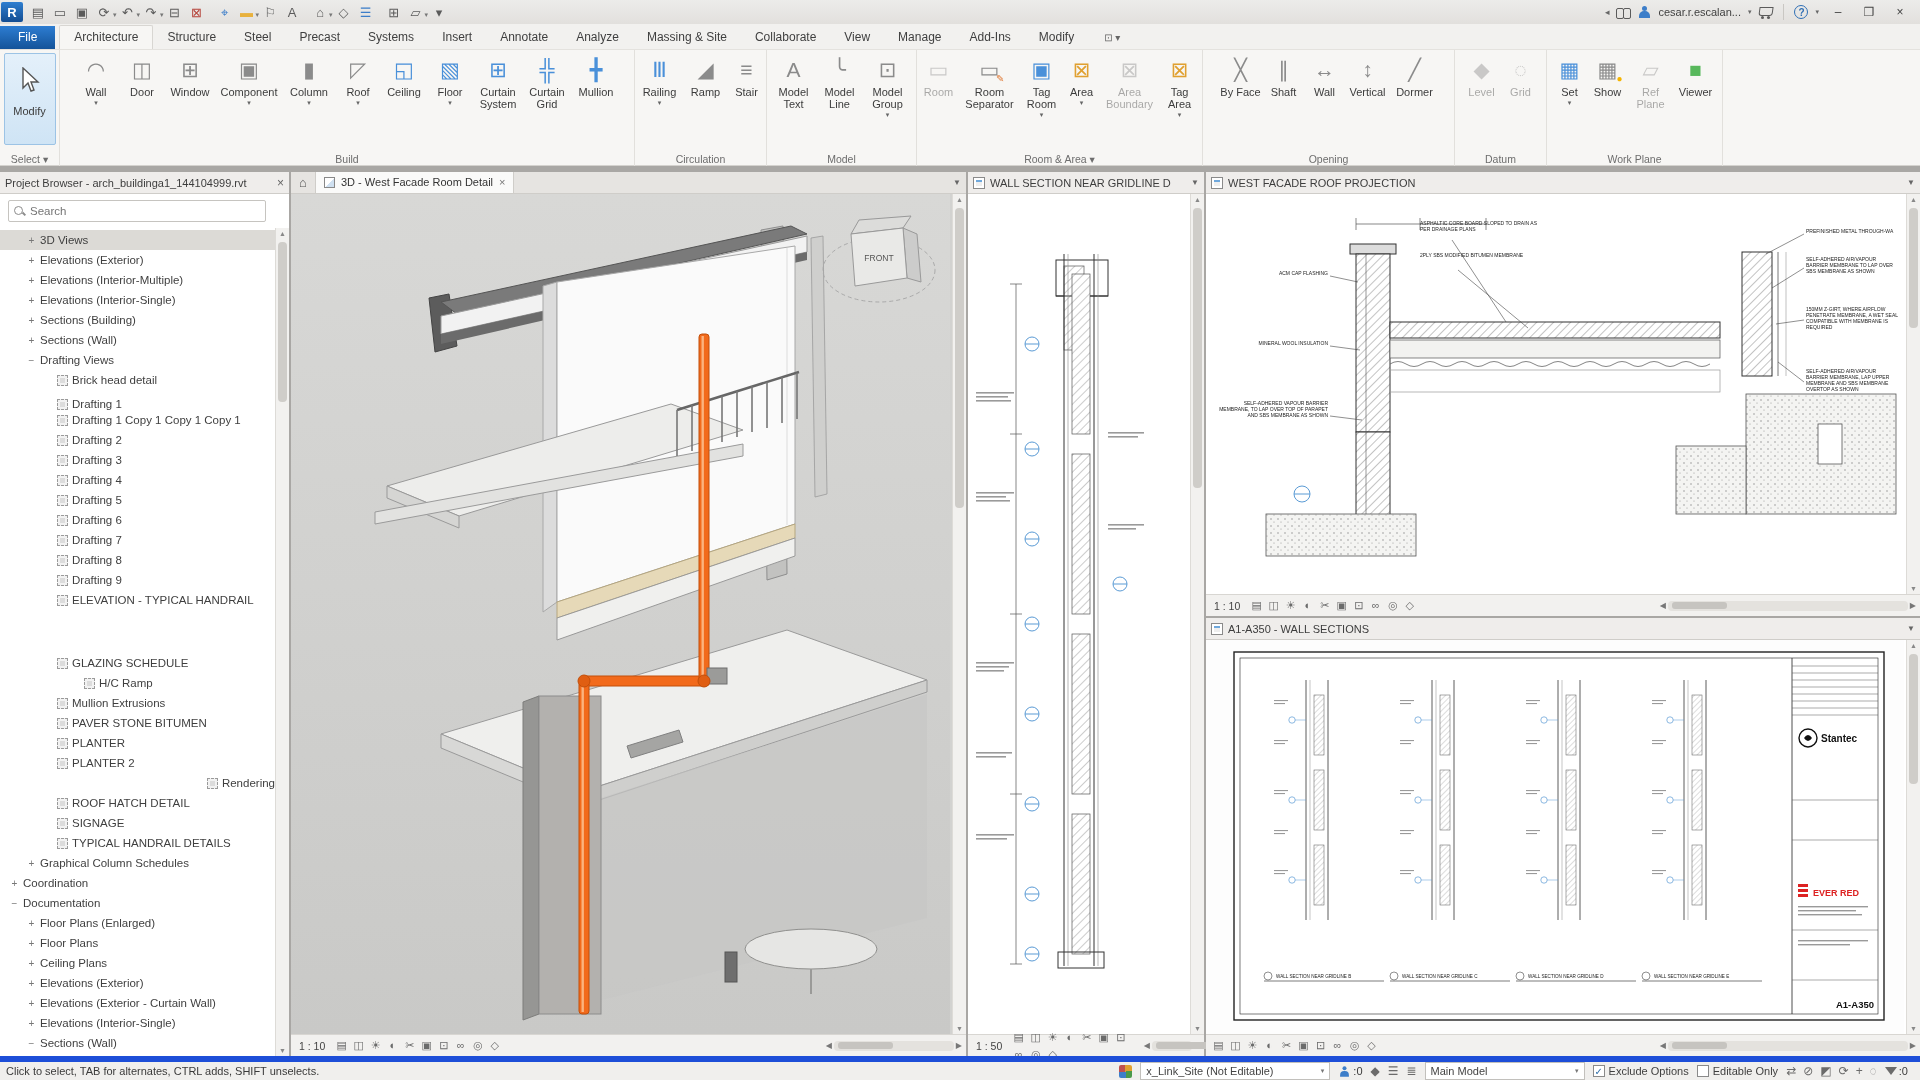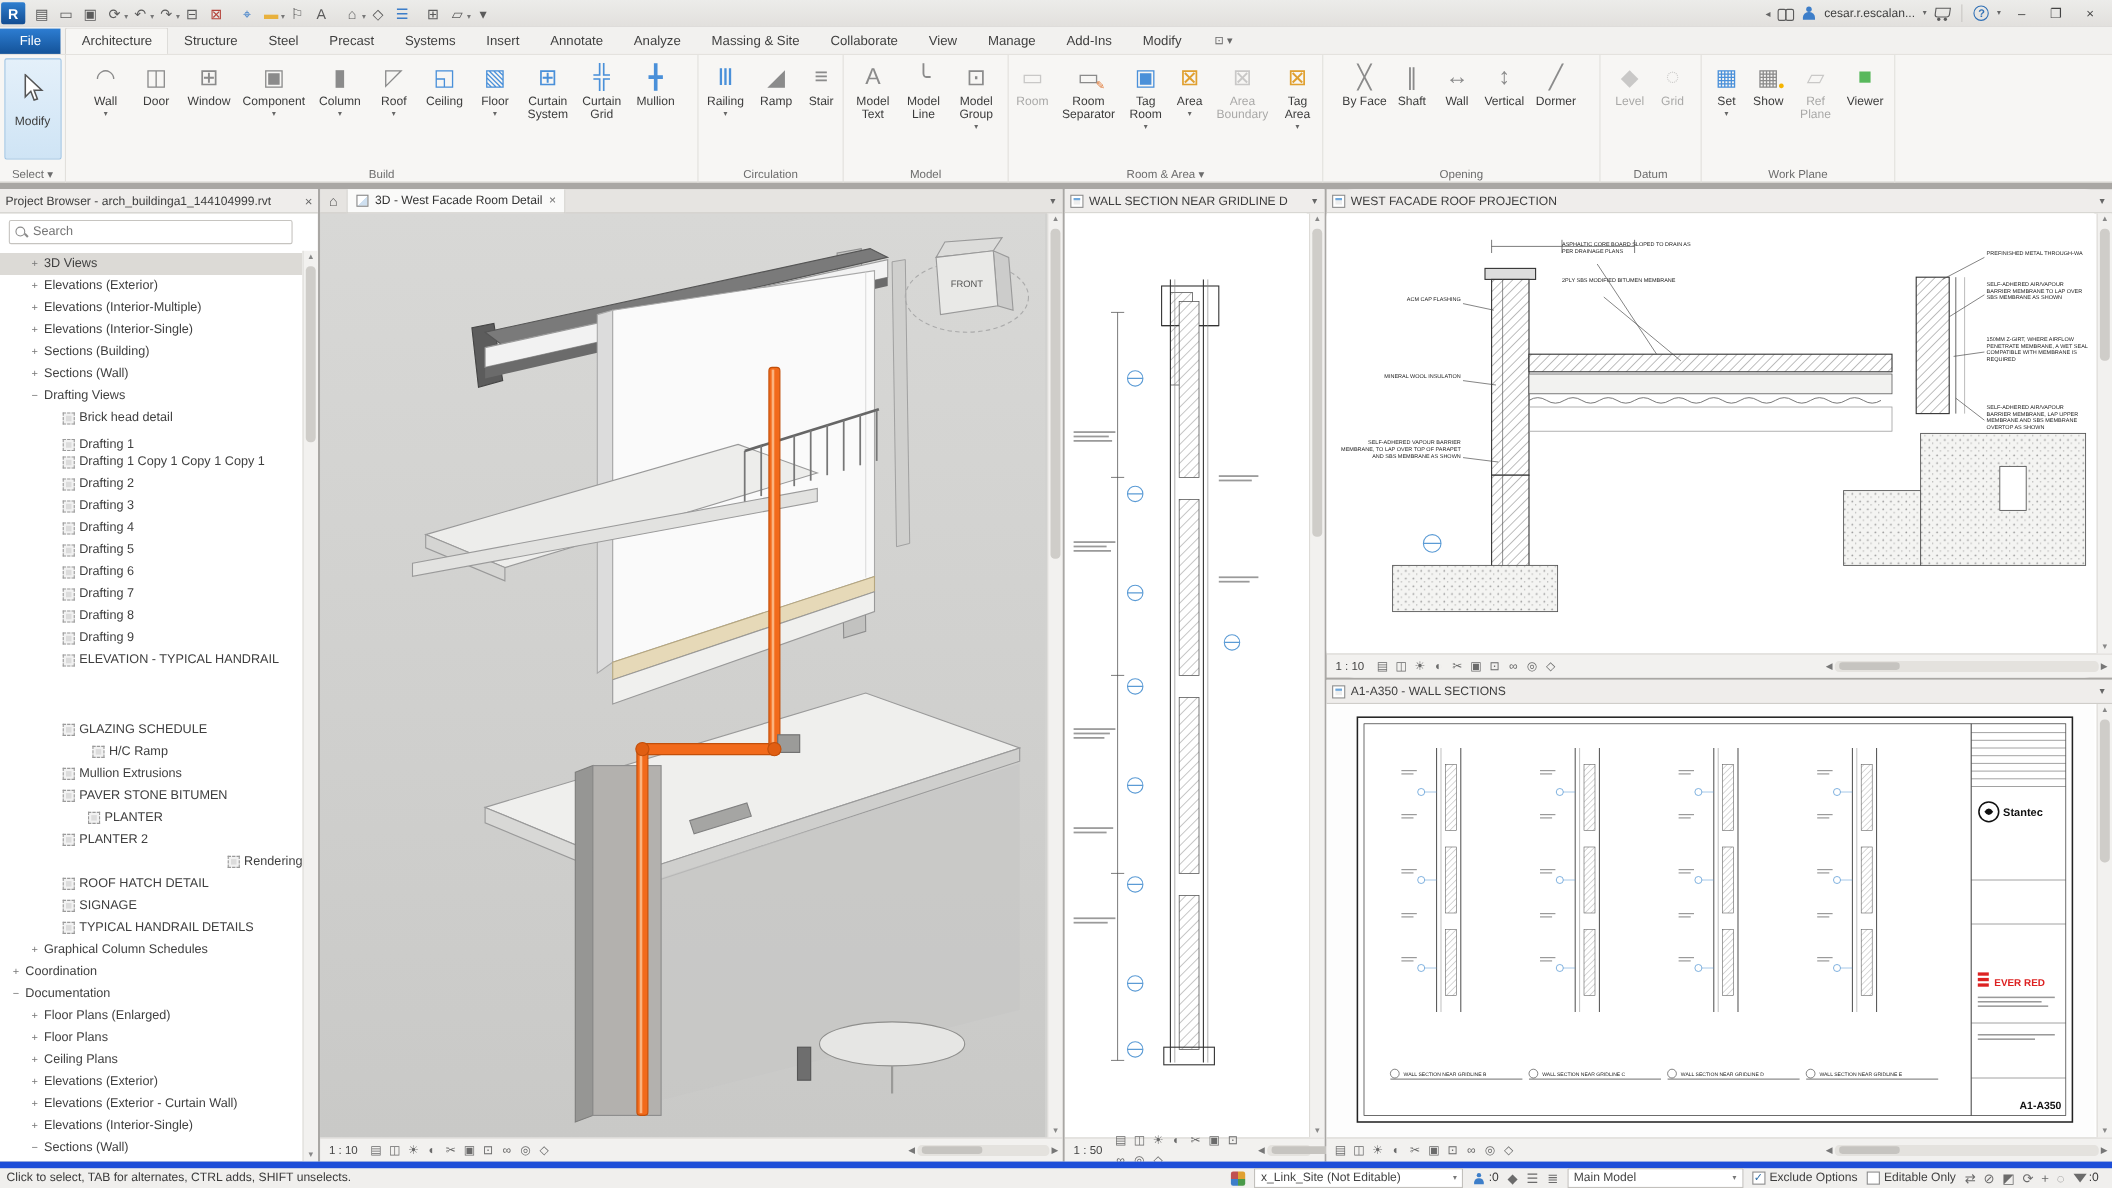--- a/index.html
+++ b/index.html
@@ -474,21 +474,21 @@
       <div class="trow" style="padding-left: 44px;">
         <span class="texp"></span>
         <span class="ticon"></span>
         <span>Mullion Extrusions</span>
       </div>
       <div class="trow" style="padding-left: 44px;">
         <span class="texp"></span>
         <span class="ticon"></span>
         <span>PAVER STONE BITUMEN</span>
       </div>
-      <div class="trow" style="padding-left: 67px; align-items: center;">
+      <div class="trow" style="padding-left: 44px; align-items: center;">
         <span class="texp"></span>
         <span class="ticon"></span>
         <span>PLANTER</span>
       </div>
       <div class="trow" style="padding-left: 44px;">
         <span class="texp"></span>
         <span class="ticon"></span>
         <span>PLANTER 2</span>
       </div>
       <div class="trow" style="padding-left: 44px; justify-content: flex-end;">

